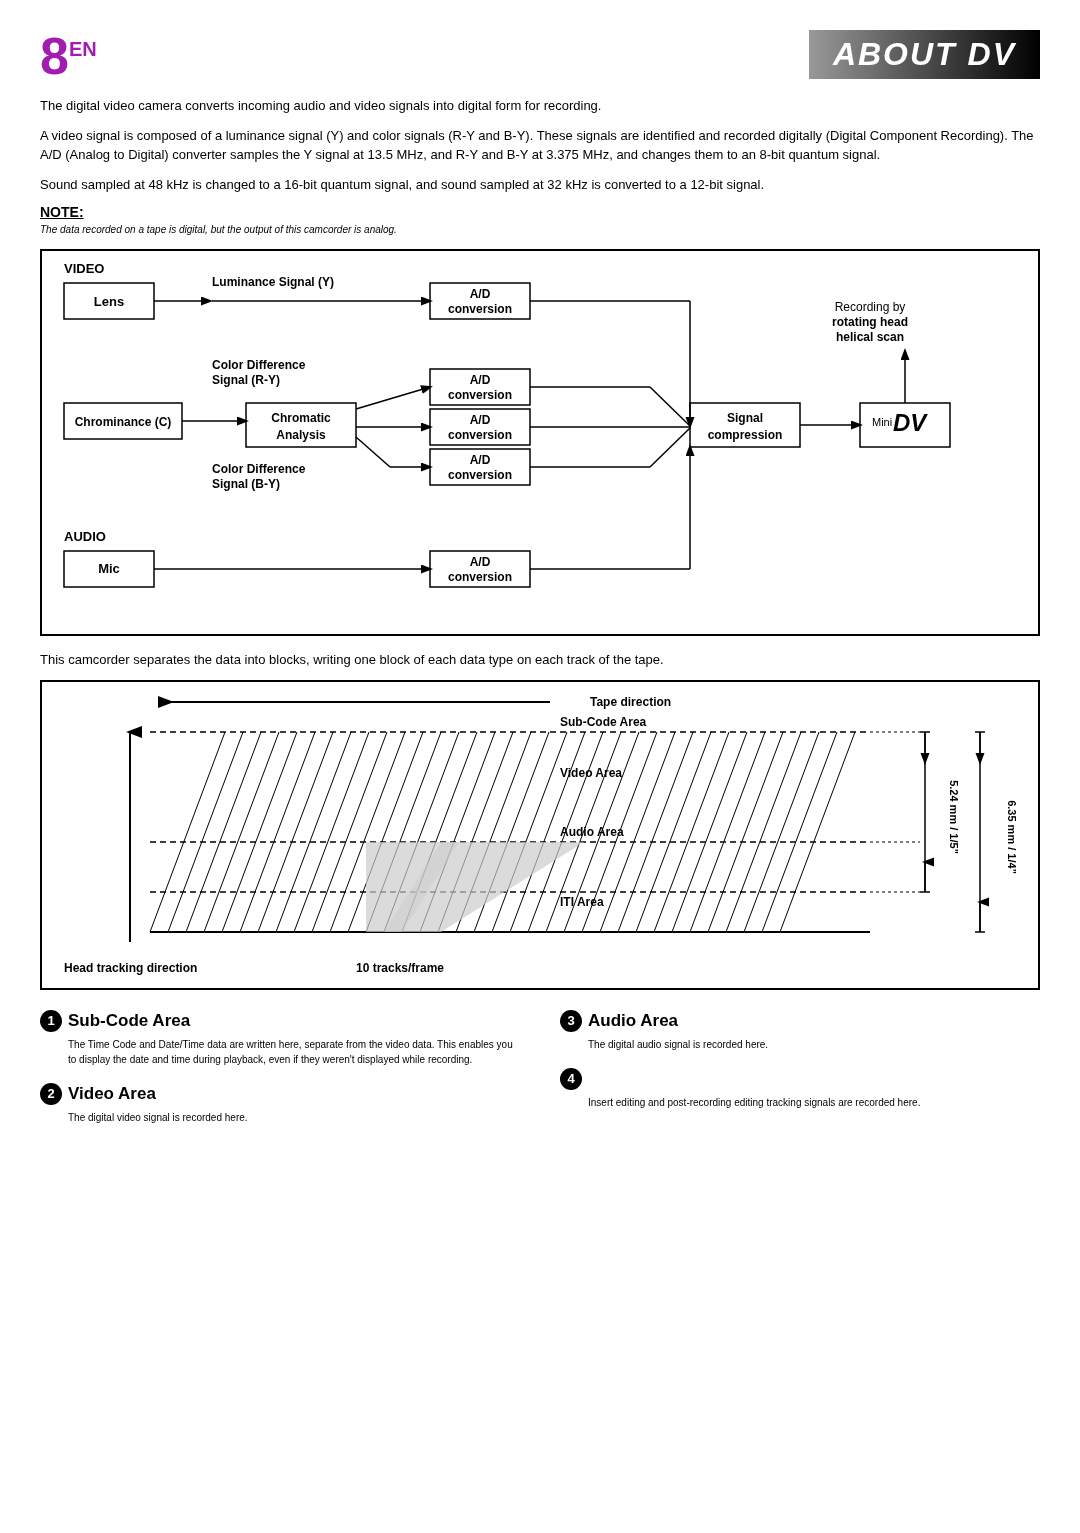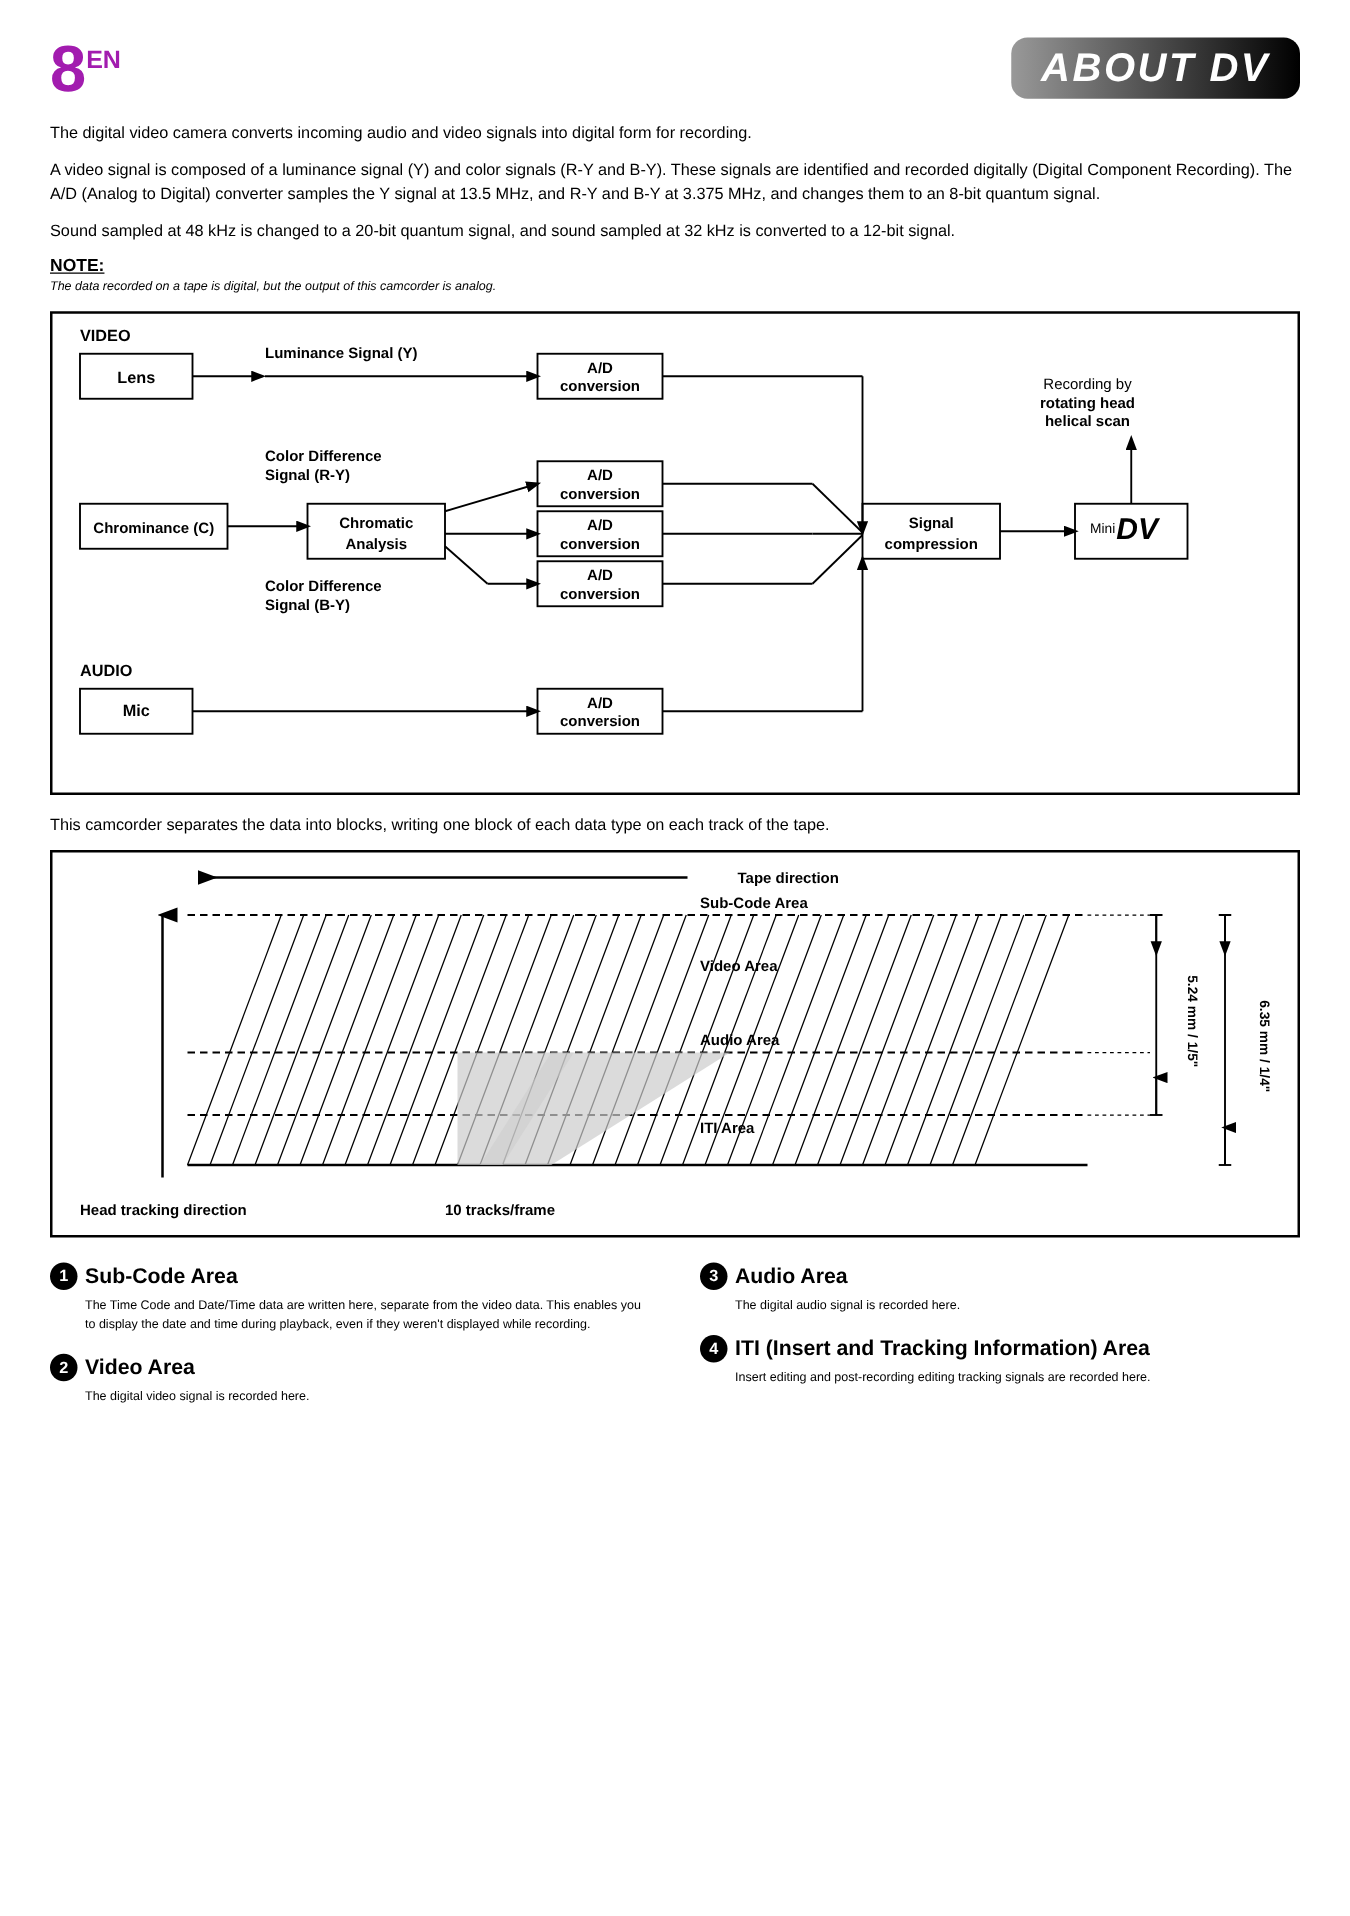--- a/index.html
+++ b/index.html
@@ -31,21 +31,20 @@
     }
     .header-title {
       margin-left: auto;
       background: linear-gradient(to right, #999, #000);
       color: #fff;
       font-size: 32px;
       font-weight: 900;
       font-style: italic;
       padding: 6px 24px;
       letter-spacing: 2px;
-      border-radius: 13px;
     }
 
     
     .body-text {
       margin-bottom: 10px;
       line-height: 1.5;
     }
 
     
     .note-label {
@@ -126,21 +125,21 @@
 
 <div class="header">
   <div class="page-num">
     <span>8</span><sup>EN</sup>
   </div>
   <div class="header-title">ABOUT DV</div>
 </div>
 
 <p class="body-text">The digital video camera converts incoming audio and video signals into digital form for recording.</p>
 <p class="body-text">A video signal is composed of a luminance signal (Y) and color signals (R-Y and B-Y). These signals are identified and recorded digitally (Digital Component Recording). The A/D (Analog to Digital) converter samples the Y signal at 13.5 MHz, and R-Y and B-Y at 3.375 MHz, and changes them to an 8-bit quantum signal.</p>
-<p class="body-text">Sound sampled at 48 kHz is changed to a 20-bit quantum signal, and sound sampled at 32 kHz is converted to a 12-bit signal.</p>
+<p class="body-text">Sound sampled at 48 kHz is changed to a 16-bit quantum signal, and sound sampled at 32 kHz is converted to a 12-bit signal.</p>
 
 <div>
   <div class="note-label">NOTE:</div>
   <p class="note-italic">The data recorded on a tape is digital, but the output of this camcorder is analog.</p>
 </div>
 
 <div class="diagram-box">
   <svg width="100%" height="380" viewBox="0 0 980 380">
 
     <text x="14" y="22" font-weight="bold" font-size="13">VIDEO</text>
@@ -367,17 +366,16 @@
   <div class="right-col">
 
     <div class="section-title">
       <span class="circle-num">3</span>
       <span>Audio Area</span>
     </div>
     <p class="section-body">The digital audio signal is recorded here.</p>
 
     <div class="section-title">
       <span class="circle-num">4</span>
-      <span>ITI (Insert and Tracking Information) Area</span>
     </div>
     <p class="section-body">Insert editing and post-recording editing tracking signals are recorded here.</p>
   </div>
 </div>
 
 </body></html>

